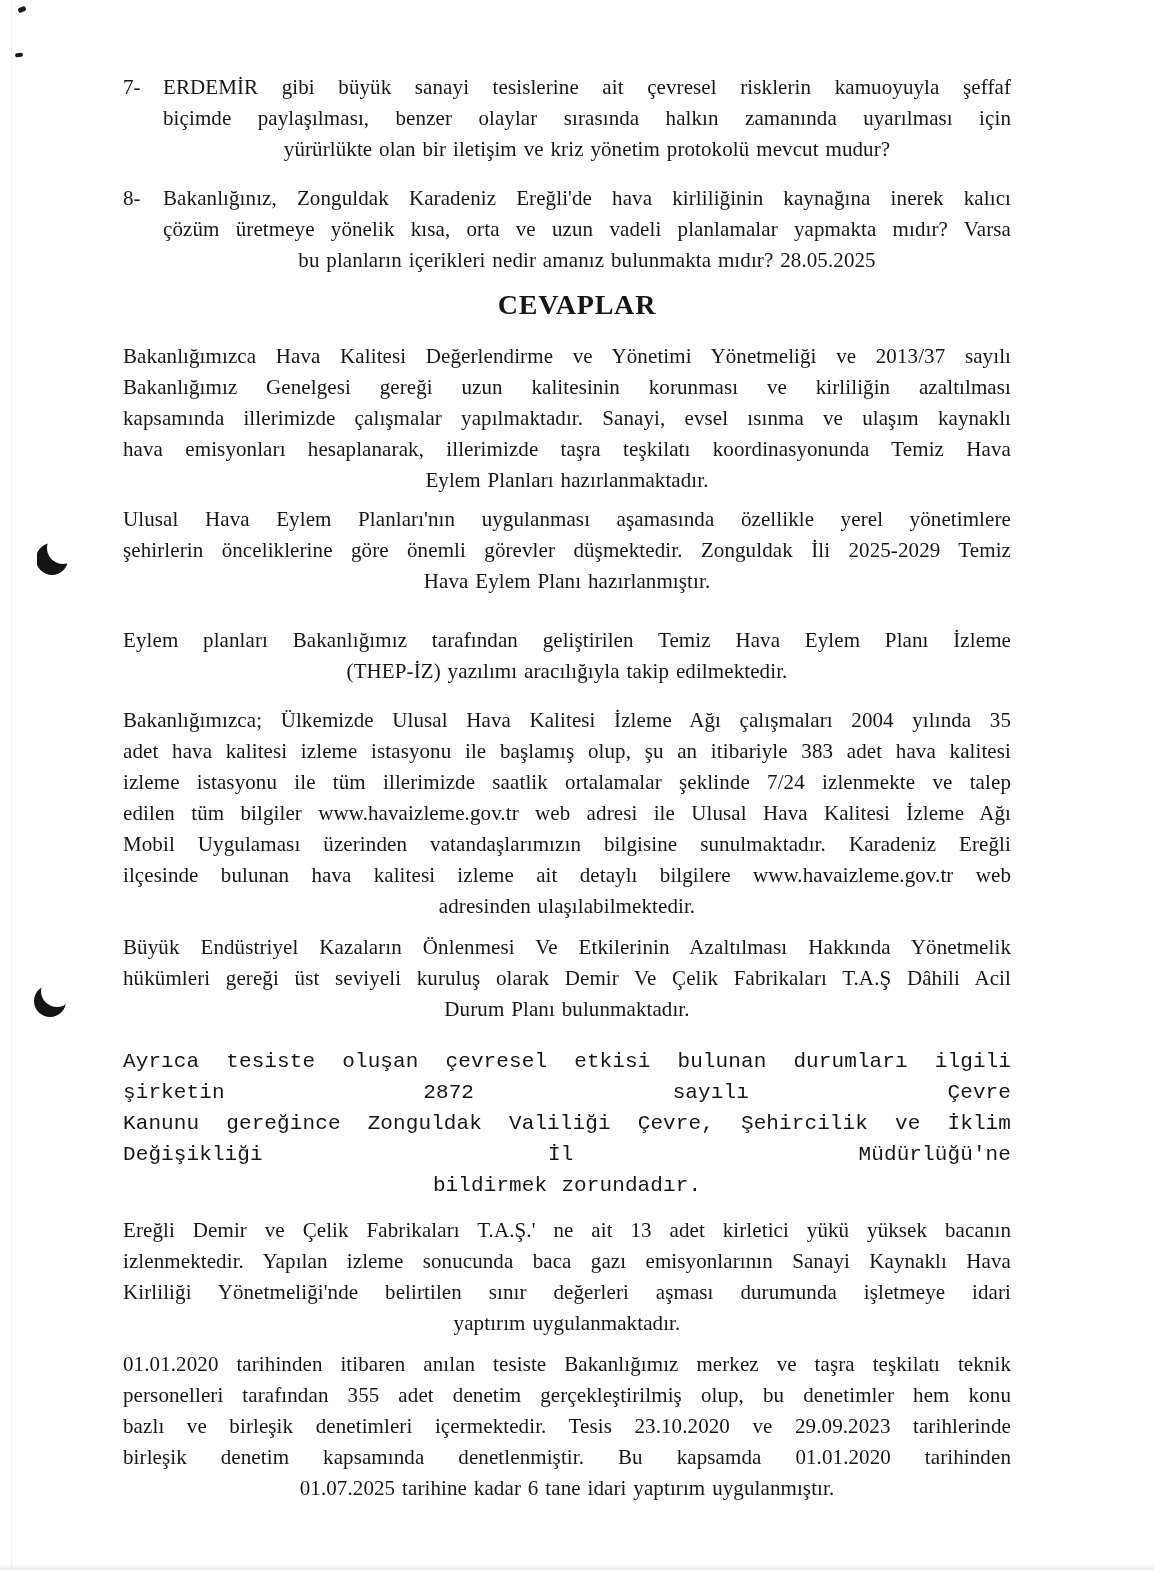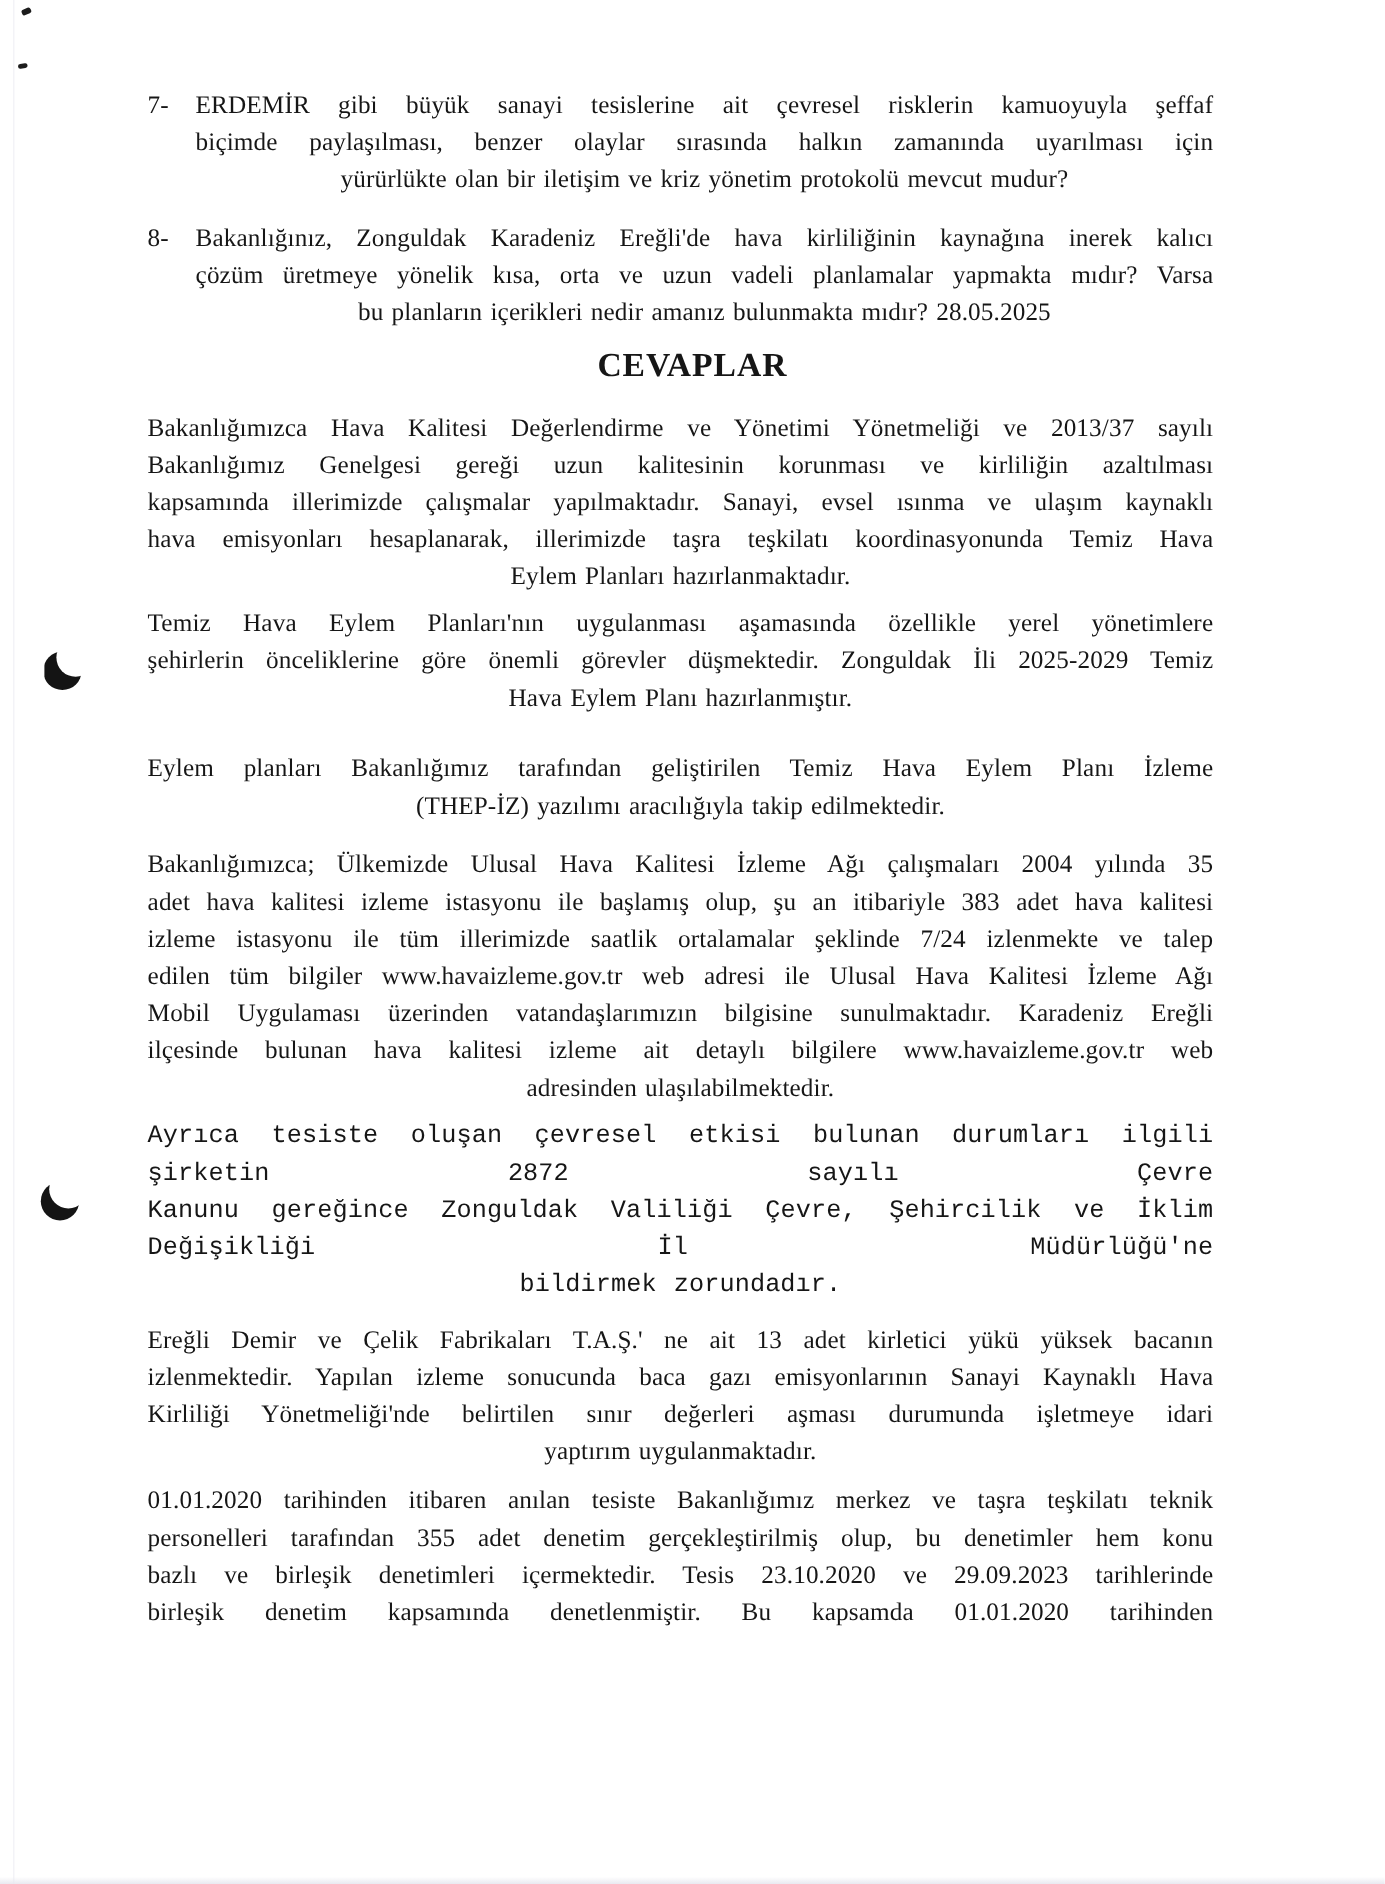--- a/index.html
+++ b/index.html
@@ -136,48 +136,54 @@
   <div class="heading">CEVAPLAR</div>
   <div>
       <div class="para para-1">
         <div class="jline">Bakanlığımızca Hava Kalitesi Değerlendirme ve Yönetimi Yönetmeliği ve 2013/37 sayılı</div>
         <div class="jline">Bakanlığımız Genelgesi gereği uzun kalitesinin korunması ve kirliliğin azaltılması</div>
         <div class="jline">kapsamında illerimizde çalışmalar yapılmaktadır. Sanayi, evsel ısınma ve ulaşım kaynaklı</div>
         <div class="jline">hava emisyonları hesaplanarak, illerimizde taşra teşkilatı koordinasyonunda Temiz Hava</div>
         <div class="lastline">Eylem Planları hazırlanmaktadır.</div>
       </div>
       <div class="para para-2">
-        <div class="jline">Temiz Hava Eylem Planları'nın uygulanması aşamasında özellikle yerel yönetimlere</div>
+        <div class="jline">Ulusal Hava Eylem Planları'nın uygulanması aşamasında özellikle yerel yönetimlere</div>
         <div class="jline">şehirlerin önceliklerine göre önemli görevler düşmektedir. Zonguldak İli 2025-2029 Temiz</div>
         <div class="lastline">Hava Eylem Planı hazırlanmıştır.</div>
       </div>
       <div class="para para-3">
         <div class="jline">Eylem planları Bakanlığımız tarafından geliştirilen Temiz Hava Eylem Planı İzleme</div>
         <div class="lastline">(THEP-İZ) yazılımı aracılığıyla takip edilmektedir.</div>
       </div>
       <div class="para para-4">
         <div class="jline">Bakanlığımızca; Ülkemizde Ulusal Hava Kalitesi İzleme Ağı çalışmaları 2004 yılında 35</div>
         <div class="jline">adet hava kalitesi izleme istasyonu ile başlamış olup, şu an itibariyle 383 adet hava kalitesi</div>
         <div class="jline">izleme istasyonu ile tüm illerimizde saatlik ortalamalar şeklinde 7/24 izlenmekte ve talep</div>
         <div class="jline">edilen tüm bilgiler www.havaizleme.gov.tr web adresi ile Ulusal Hava Kalitesi İzleme Ağı</div>
         <div class="jline">Mobil Uygulaması üzerinden vatandaşlarımızın bilgisine sunulmaktadır. Karadeniz Ereğli</div>
         <div class="jline">ilçesinde bulunan hava kalitesi izleme ait detaylı bilgilere www.havaizleme.gov.tr web</div>
         <div class="lastline">adresinden ulaşılabilmektedir.</div>
+      </div>
+      <div class="para para-5">
+        <div class="jline">Büyük Endüstriyel Kazaların Önlenmesi Ve Etkilerinin Azaltılması Hakkında Yönetmelik</div>
+        <div class="jline">hükümleri gereği üst seviyeli kuruluş olarak Demir Ve Çelik Fabrikaları T.A.Ş Dâhili Acil</div>
+        <div class="lastline">Durum Planı bulunmaktadır.</div>
       </div>
       <div class="para para-6">
         <div class="jline">Ayrıca tesiste oluşan çevresel etkisi bulunan durumları ilgili şirketin 2872 sayılı Çevre</div>
         <div class="jline">Kanunu gereğince Zonguldak Valiliği Çevre, Şehircilik ve İklim Değişikliği İl Müdürlüğü'ne</div>
         <div class="lastline">bildirmek zorundadır.</div>
       </div>
       <div class="para para-7">
         <div class="jline">Ereğli Demir ve Çelik Fabrikaları T.A.Ş.' ne ait 13 adet kirletici yükü yüksek bacanın</div>
         <div class="jline">izlenmektedir. Yapılan izleme sonucunda baca gazı emisyonlarının Sanayi Kaynaklı Hava</div>
         <div class="jline">Kirliliği Yönetmeliği'nde belirtilen sınır değerleri aşması durumunda işletmeye idari</div>
         <div class="lastline">yaptırım uygulanmaktadır.</div>
       </div>
       <div class="para para-8">
         <div class="jline">01.01.2020 tarihinden itibaren anılan tesiste Bakanlığımız merkez ve taşra teşkilatı teknik</div>
         <div class="jline">personelleri tarafından 355 adet denetim gerçekleştirilmiş olup, bu denetimler hem konu</div>
         <div class="jline">bazlı ve birleşik denetimleri içermektedir. Tesis 23.10.2020 ve 29.09.2023 tarihlerinde</div>
         <div class="jline">birleşik denetim kapsamında denetlenmiştir. Bu kapsamda 01.01.2020 tarihinden</div>
+        <div class="lastline">01.07.2025 tarihine kadar 6 tane idari yaptırım uygulanmıştır.</div>
       </div>
     </div>
 </div>
 
 </body></html>

